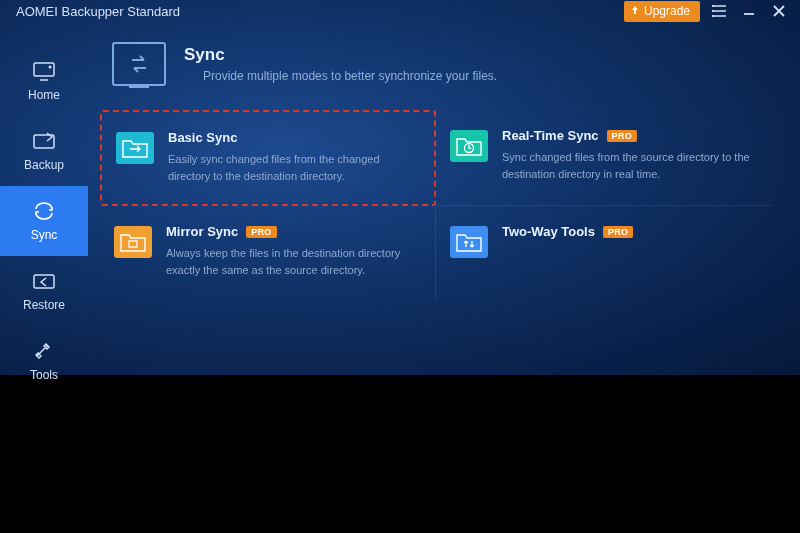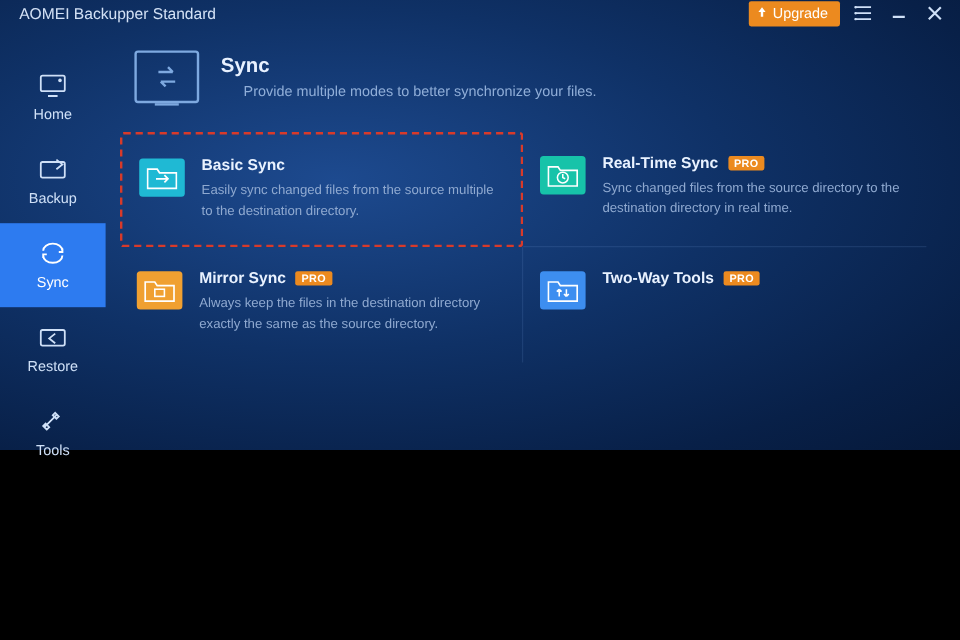--- a/index.html
+++ b/index.html
@@ -226,21 +226,21 @@
           <div class="card-icon cyan">
             <svg class="folder-svg" viewBox="0 0 26 22">
                 <path d="M1 4h8l2 3h14v13H1z" fill="none" stroke="#fff" stroke-width="1.4"></path>
                 <path d="M8 12h10 M15 9l3 3-3 3" fill="none" stroke="#fff" stroke-width="1.4"></path>
               </svg>
           </div>
           <div class="card-text">
             <div class="card-title">
               <span>Basic Sync</span>
             </div>
-            <div class="card-desc">Easily sync changed files from the source multiple to the destination directory.</div>
+            <div class="card-desc">Easily sync changed files from the changed directory to the destination directory.</div>
           </div>
         </div>
 
         <div class="sync-card divider-bottom">
           <div class="card-icon teal">
             <svg class="folder-svg" viewBox="0 0 26 22">
                 <path d="M1 4h8l2 3h14v13H1z" fill="none" stroke="#fff" stroke-width="1.4"></path>
                 <circle cx="13" cy="13" r="4.5" fill="none" stroke="#fff" stroke-width="1.3"></circle>
                 <path d="M13 10v3l2 1" fill="none" stroke="#fff" stroke-width="1.3"></path>
               </svg>

